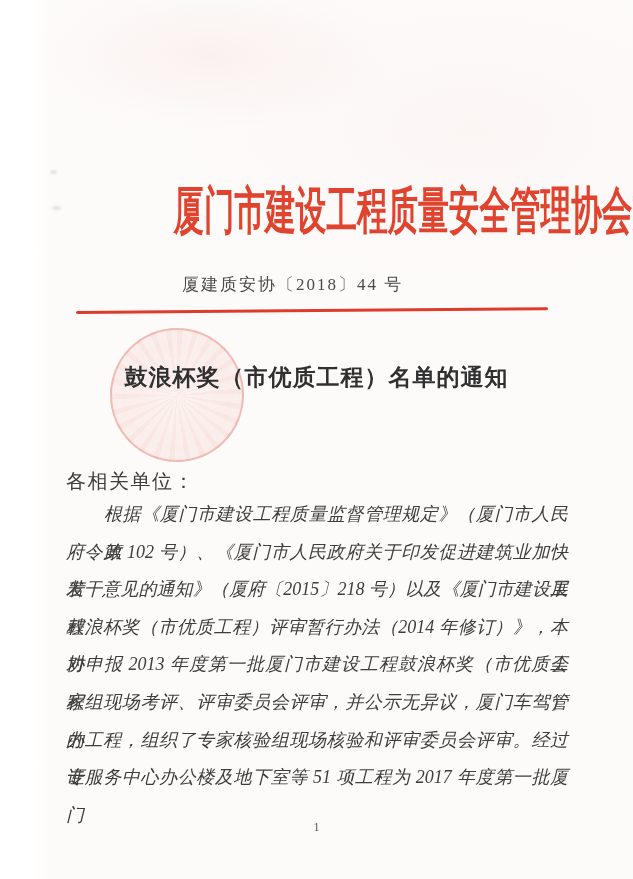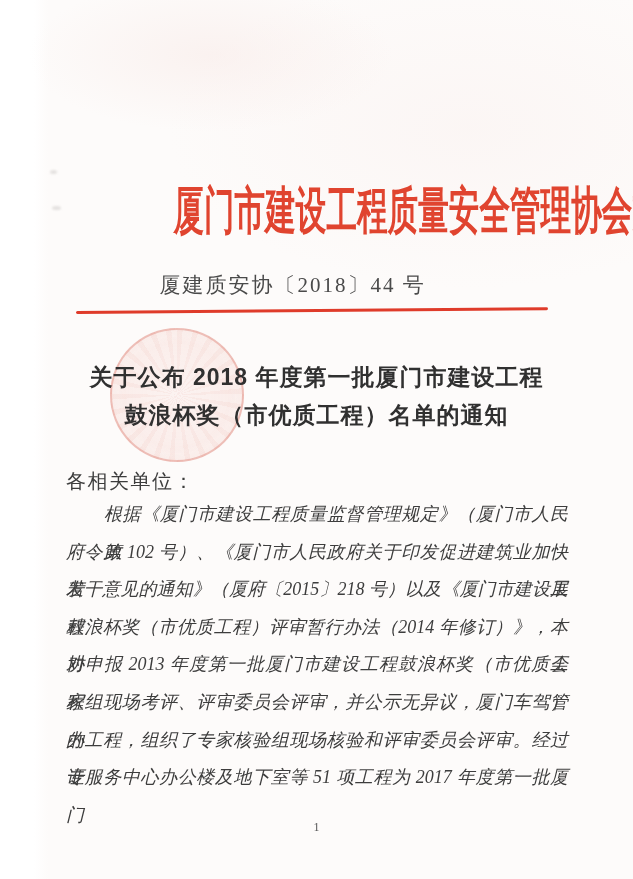--- a/index.html
+++ b/index.html
@@ -40,21 +40,21 @@
     filter: blur(0.2px);
   }
 
   
   .doc-number {
     position: absolute;
     top: 272px;
     left: 0;
     width: 585px;
     text-align: center;
-    font-size: 21px;
+    font-size: 17px;
     line-height: 26px;
     letter-spacing: 2px;
     color: #4a4a4a;
   }
 
   
   .red-line {
     position: absolute;
     left: 76px;
     top: 311px;
@@ -162,21 +162,20 @@
     <span class="stretch">厦门市建设工程质量安全管理协会文件</span>
   </div>
 
   <div class="doc-number">厦建质安协〔2018〕44 号</div>
 
   <div class="red-line"></div>
 
   <div class="seal"></div>
 
   <div class="doc-title">
-    <div>关于公布 2018 年度第一批厦门市建设工程</div>
     <div>鼓浪杯奖（市优质工程）名单的通知</div>
   </div>
 
   <div class="salutation">各相关单位：</div>
 
   <div class="paragraph">
     <div class="body-line indent">根据《厦门市建设工程质量监督管理规定》（厦门市人民政</div>
     <div class="body-line">府令第 102 号）、《厦门市人民政府关于印发促进建筑业加快发展</div>
     <div class="body-line">若干意见的通知》（厦府〔2015〕218 号）以及《厦门市建设工程</div>
     <div class="body-line">鼓浪杯奖（市优质工程）评审暂行办法（2014 年修订）》，本协会</div>

